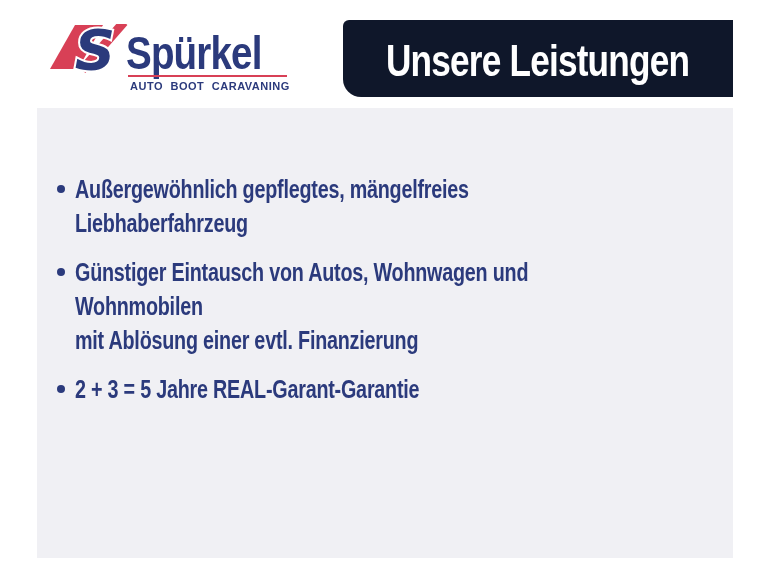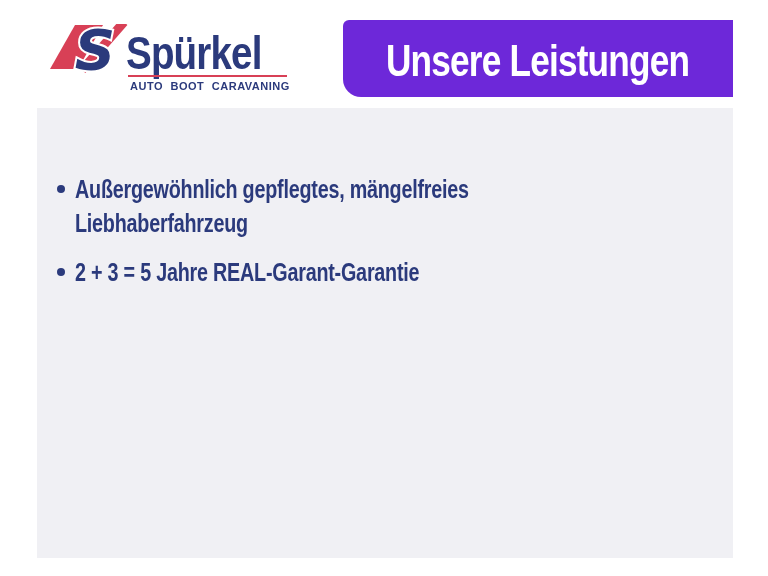--- a/index.html
+++ b/index.html
@@ -26,21 +26,21 @@
   .logo-tag {
     position: absolute; left: 80px; top: 64px; width: 159px;
     font-size: 11px; font-weight: bold; color: #2b3a7c;
     letter-spacing: 0.5px; word-spacing: 4px; text-align: right;
     white-space: nowrap;
   }
 
   
   .banner {
     position: absolute; left: 343px; top: 20px; width: 390px; height: 77px;
-    background: #6d28d9;
+    background: #0f172a;
     border-radius: 6px 0 0 18px;
     display: flex; align-items: center; justify-content: center; text-align: center;
   }
   .banner-title {
     font-size: 44px; font-weight: bold; color: #ffffff;
     letter-spacing: -1px; padding-top: 4px;
     transform: scaleX(0.8); transform-origin: 50% 50%;
     white-space: nowrap;
   }
 
@@ -87,17 +87,19 @@
     <div class="logo-tag">AUTO BOOT CARAVANING</div>
   </div>
 
   <div class="banner">
     <span class="banner-title">Unsere Leistungen</span>
   </div>
 
   <div class="panel">
     <ul class="services">
       <li><span class="cond">Außergewöhnlich gepflegtes, mängelfreies Liebhaberfahrzeug</span></li>
+      <li><span class="cond">Günstiger Eintausch von Autos, Wohnwagen und Wohnmobilen
+mit Ablösung einer evtl. Finanzierung</span></li>
       <li><span class="cond">2 + 3 = 5 Jahre REAL-Garant-Garantie</span></li>
     </ul>
   </div>
 
 </div>
 
 </body></html>

